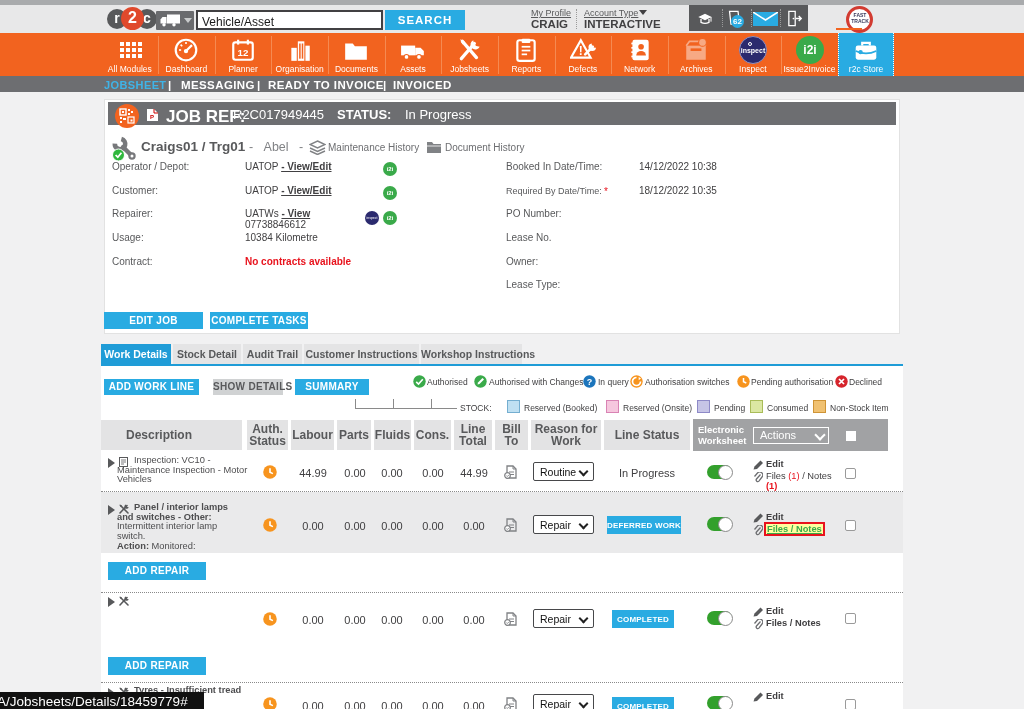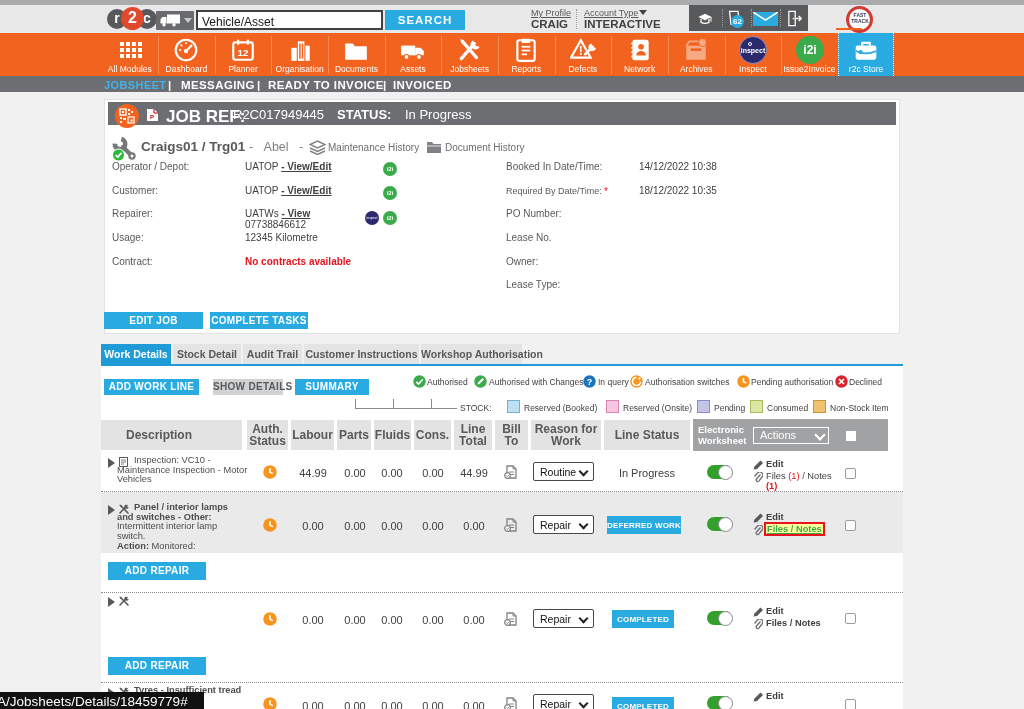--- a/index.html
+++ b/index.html
@@ -260,21 +260,21 @@
 <div class="abs" style="left:141px;top:139px;font-size:13.5px;font-weight:bold;color:#58595b;white-space:nowrap">Craigs01 / Trg01</div>
     <div class="abs" style="left:249px;top:140px;font-size:12.5px;color:#808285;white-space:nowrap">-&nbsp;&nbsp;&nbsp;Abel&nbsp;&nbsp;&nbsp;-</div>
 
 <div class="lbl" style="left:112px;top:161px">Operator / Depot:</div>
 <div class="val" style="left:216px;top:161px">UATOP <b style="text-decoration:underline">- View/Edit</b></div>
 <div class="lbl" style="left:112px;top:185px">Customer:</div>
 <div class="val" style="left:216px;top:185px">UATOP <b style="text-decoration:underline">- View/Edit</b></div>
 <div class="lbl" style="left:112px;top:208px">Repairer:</div>
 <div class="val" style="left:216px;top:208px">UATWs <b style="text-decoration:underline">- View</b><br>07738846612</div>
 <div class="lbl" style="left:112px;top:232px">Usage:</div>
-<div class="val" style="left:216px;top:232px">12345 Kilometre</div>
+<div class="val" style="left:216px;top:232px">10384 Kilometre</div>
 <div class="lbl" style="left:112px;top:256px">Contract:</div>
 <div class="val" style="left:216px;top:256px;color:#e8131d;font-weight:bold">No contracts available</div>
 <div class="abs" style="left:383px;top:162px;width:14px;height:14px;border-radius:50%;background:#3aaa4a;color:#fff;font-size:6px;font-weight:bold;text-align:center;line-height:14px">i2i</div>
 <div class="abs" style="left:383px;top:186px;width:14px;height:14px;border-radius:50%;background:#3aaa4a;color:#fff;font-size:6px;font-weight:bold;text-align:center;line-height:14px">i2i</div>
 <div class="abs" style="left:383px;top:211px;width:14px;height:14px;border-radius:50%;background:#3aaa4a;color:#fff;font-size:6px;font-weight:bold;text-align:center;line-height:14px">i2i</div>
 <div class="abs" style="left:365px;top:211px;width:14px;height:14px;border-radius:50%;background:#2b2a6e;color:#fff;font-size:3.5px;text-align:center;line-height:14px">inspect</div>
 
 <div class="lbl" style="left:506px;top:161px">Booked In Date/Time:</div>
 <div class="val" style="left:610px;top:161px">14/12/2022 10:38</div>
 <div class="lbl" style="left:506px;top:186px;font-size:9px">Required By Date/Time:</div>
@@ -286,21 +286,21 @@
 <div class="lbl" style="left:506px;top:279px">Lease Type:</div>
 
 <div class="btn" style="left:104px;top:312px;width:99px;height:17px;line-height:17px">EDIT JOB</div>
 <div class="btn" style="left:210px;top:312px;width:98px;height:17px;line-height:17px">COMPLETE TASKS</div>
 
 <div class="abs" style="left:101px;top:366px;width:802px;height:343px;background:#fff"></div>
 <div class="tab" style="left:101px;width:70px;background:#1f9cd7;color:#fff">Work Details</div>
 <div class="tab" style="left:173px;width:68px">Stock Detail</div>
 <div class="tab" style="left:243px;width:59px">Audit Trail</div>
 <div class="tab" style="left:304px;width:115px">Customer Instructions</div>
-<div class="tab" style="left:421px;width:101px">Workshop Authorisation</div>
+<div class="tab" style="left:421px;width:101px">Workshop Instructions</div>
 <div class="abs" style="left:101px;top:364px;width:802px;height:2px;background:#1f9cd7"></div>
 
 <div class="btn" style="left:104px;top:379px;width:95px;height:16px;line-height:16px">ADD WORK LINE</div>
 <div class="abs btn" style="left:213px;top:379px;width:70px;height:16px;line-height:16px;background:#d0d2d3;color:#58595b">SHOW DETAILS</div>
 <div class="btn" style="left:295px;top:379px;width:74px;height:16px;line-height:16px">SUMMARY</div>
 
 <svg class="abs" style="left:413px;top:375px" width="13" height="13" viewBox="0 0 13 13">
       <circle cx="6.5" cy="6.5" r="6.2" fill="#3aaa4a"></circle>
       <path d="M3.2 6.8 L5.5 9 L9.8 4.2" fill="none" stroke="#fff" stroke-width="1.6"></path>
     </svg>

